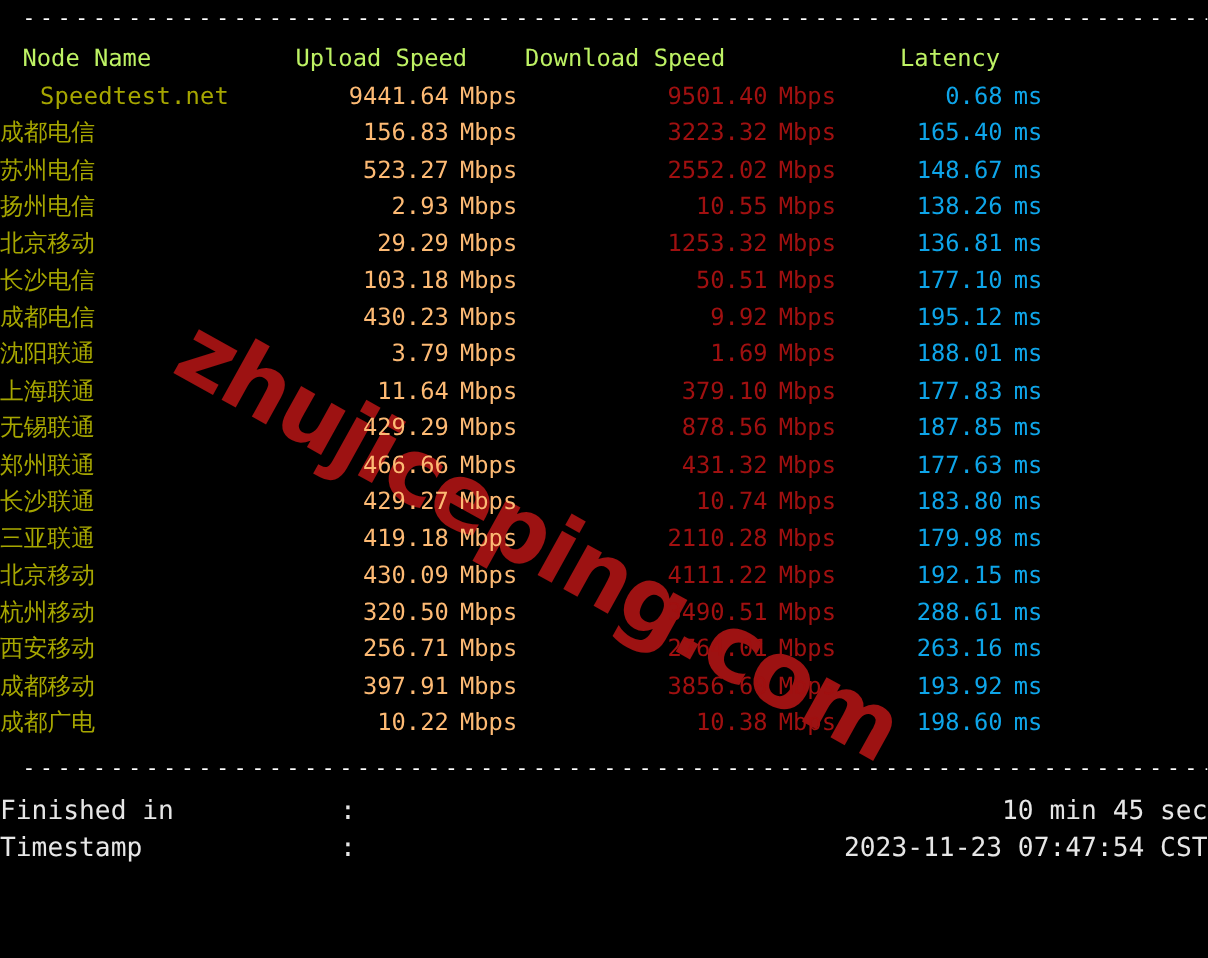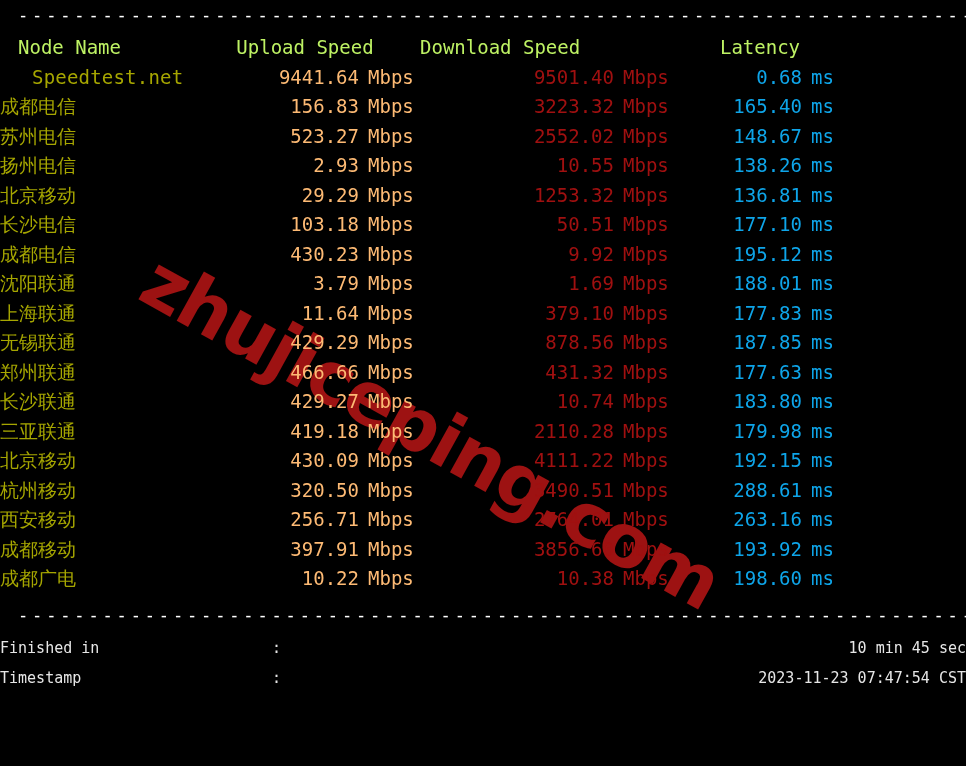--- a/index.html
+++ b/index.html
@@ -116,21 +116,21 @@
   .unit.ms { width: 34px; }
 
   
   table.kv {
     border-collapse: collapse;
     table-layout: fixed;
     width: 966px;
   }
   table.kv td {
     padding: 0;
-    font-size: 15px;
+    font-size: 21px;
     line-height: 30px;
     height: 30px;
     color: #e6e6e6;
     white-space: nowrap;
     vertical-align: baseline;
   }
   col.k-label { width: 272px; }
   col.k-colon { width: 26px; }
   col.k-value { width: 668px; }
   td.k-label { padding-left: 18px; }

